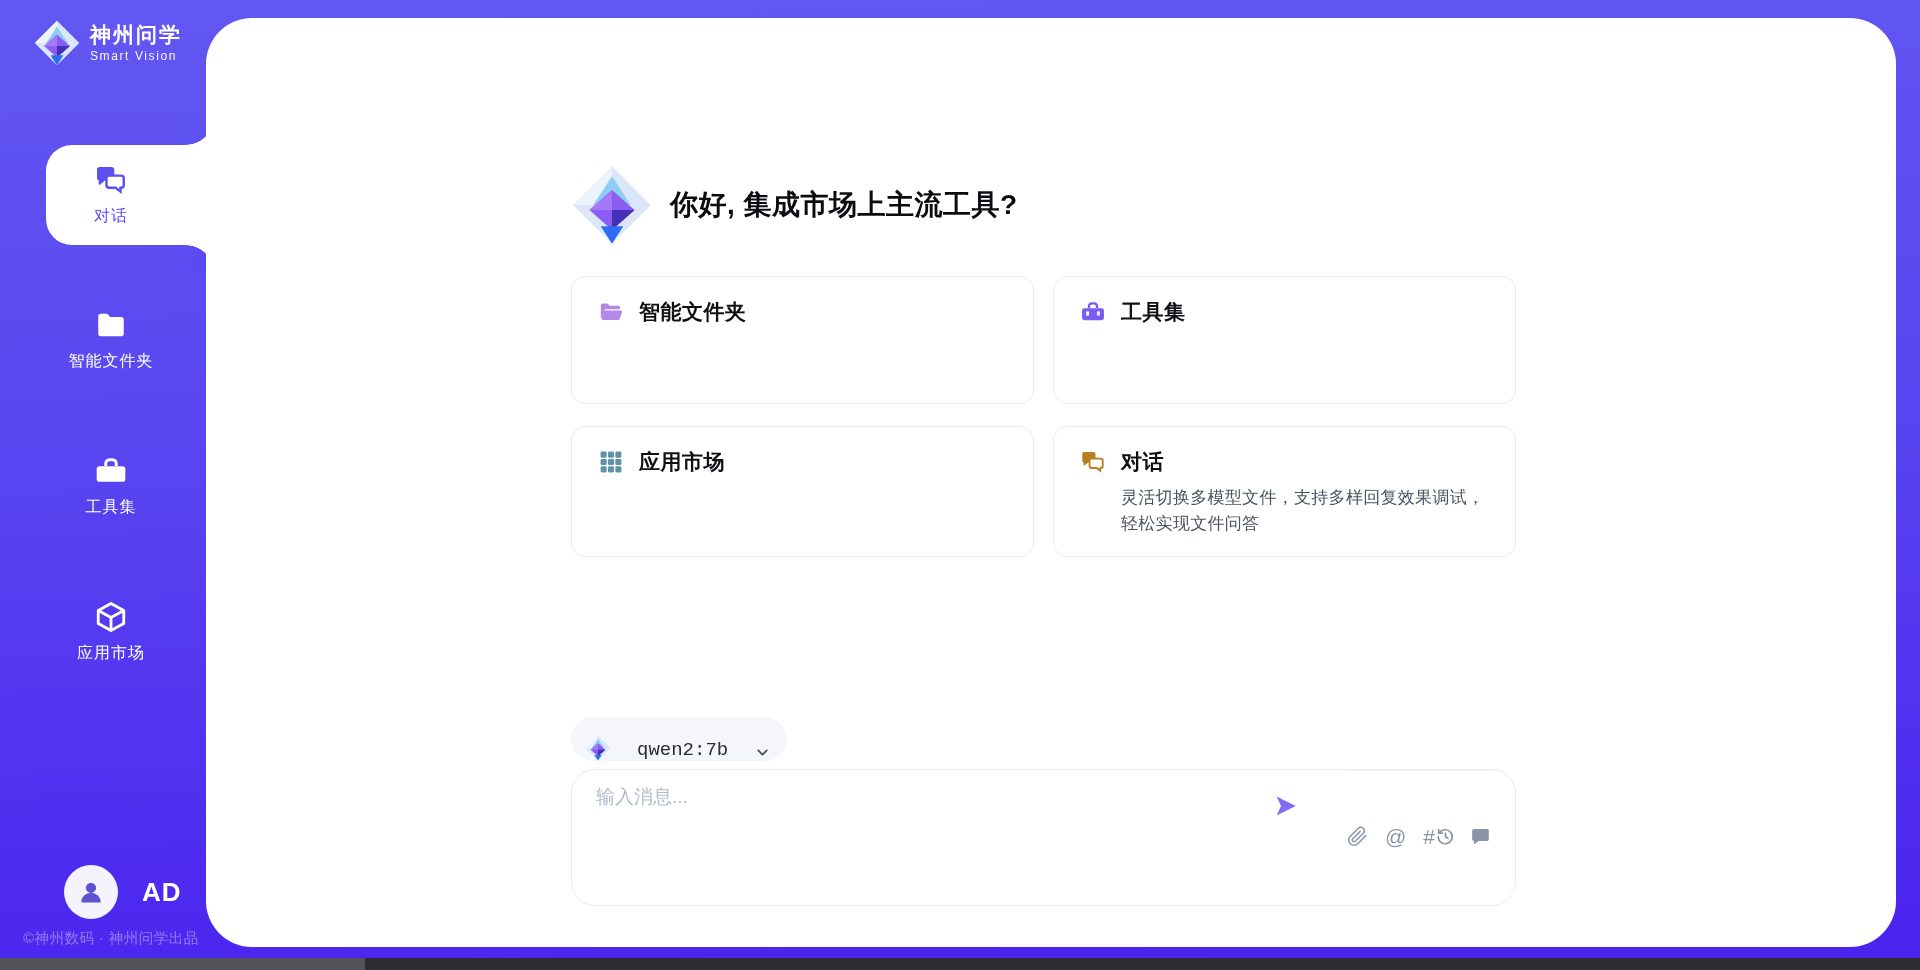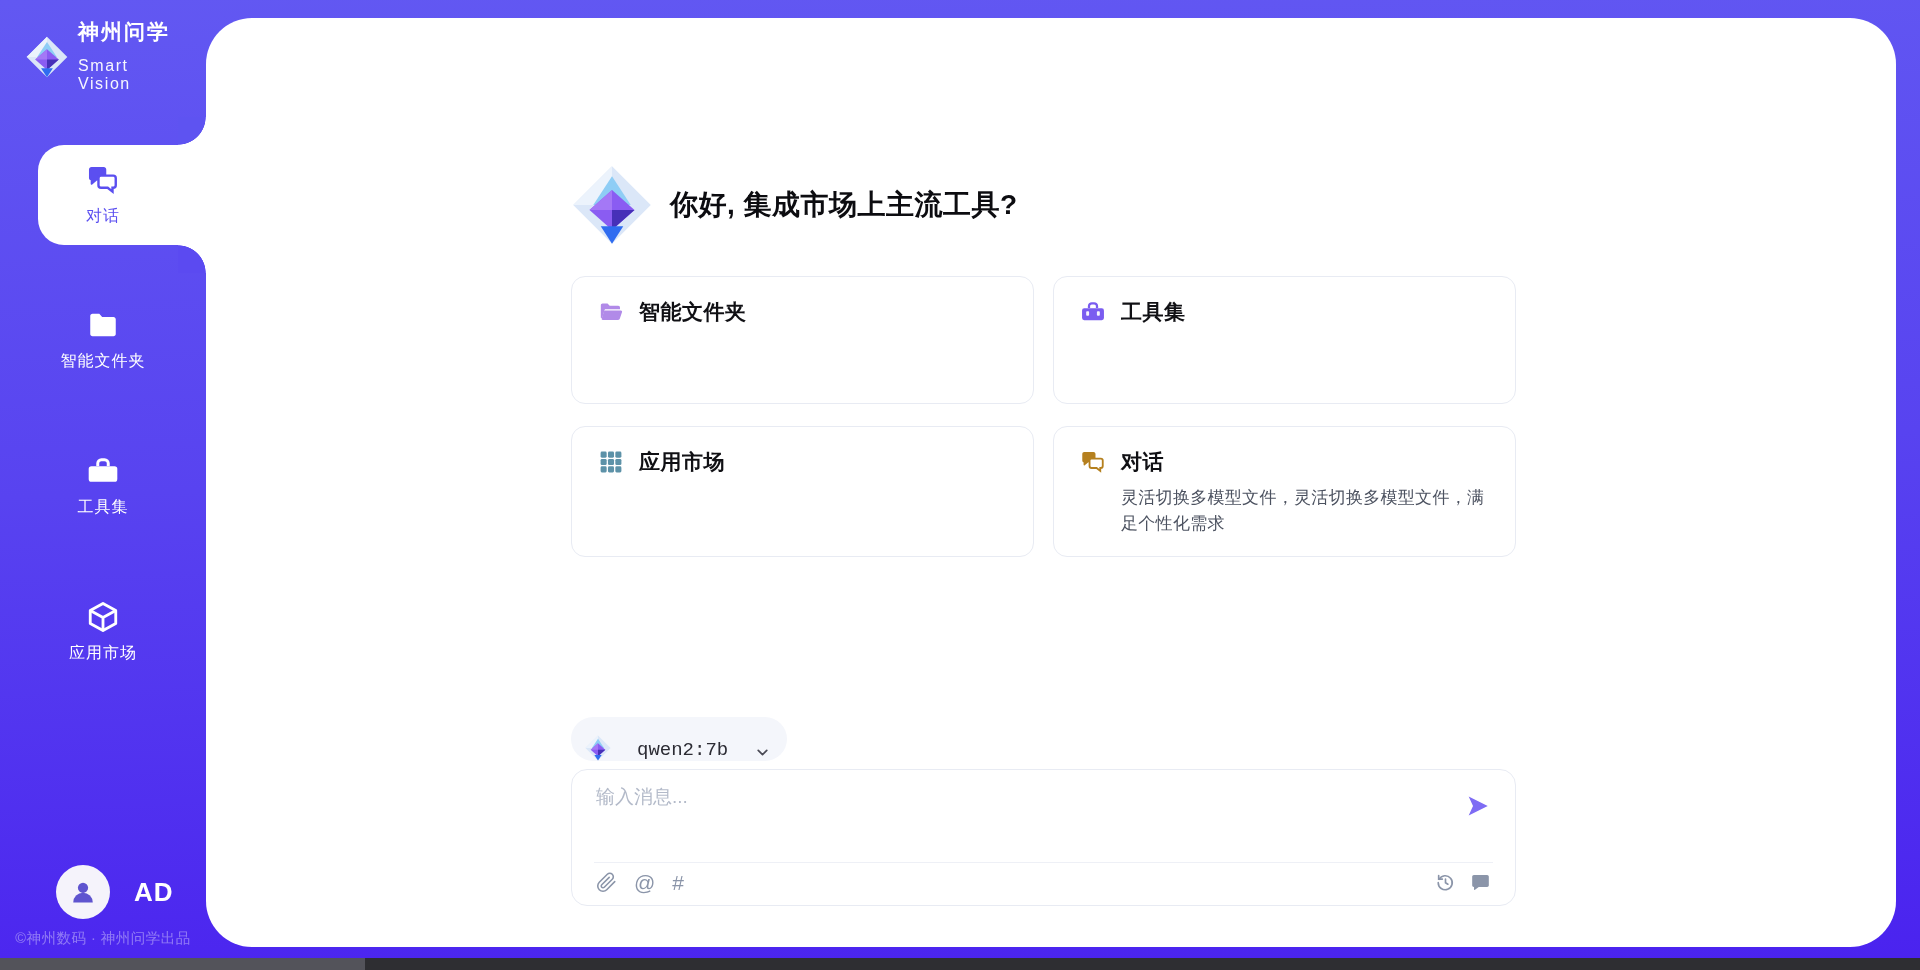--- a/index.html
+++ b/index.html
@@ -1,25 +1,25 @@
 <!DOCTYPE html>
 <html><head>
 <meta charset="utf-8">
 <style>
   html,body{margin:0;padding:0;background:#17171b;}
   body{font-family:"Liberation Sans","DejaVu Sans",sans-serif;}
   .screen{position:relative;width:1920px;height:970px;overflow:hidden;
           background:linear-gradient(178deg,#6258f2 0%,#5843f0 48%,#4a22ef 100%);}
 
   
-  .sidebar{position:absolute;left:0;top:0;width:178px;height:100%;}
+  .sidebar{position:absolute;left:8px;top:0;width:178px;height:100%;}
   .brand{position:absolute;left:26px;top:20px;display:flex;align-items:center;gap:10px;color:#fff;}
   .brand-logo{width:46px;height:46px;}
   .brand-name{font-size:21px;font-weight:700;letter-spacing:2px;line-height:1.1;}
-  .brand-sub{font-size:16px;letter-spacing:1.6px;margin-top:14px;opacity:.95;}
+  .brand-sub{font-size:12px;letter-spacing:1.6px;margin-top:3px;opacity:.95;}
 
   .nav-item{position:absolute;left:0;width:206px;height:100px;display:flex;flex-direction:column;
             align-items:center;justify-content:center;gap:9px;color:#fff;cursor:pointer;}
   .nav-item .ni-icon{width:34px;height:34px;position:relative;z-index:1;}
   .nav-label{font-size:16px;position:relative;z-index:1;letter-spacing:1px;}
   .nav-item.active{color:#5b4ff0;}
   .tab-bg{position:absolute;left:38px;top:0;right:0;bottom:0;background:#fff;border-radius:26px 0 0 26px;z-index:0;}
   .fillet{position:absolute;right:0;width:28px;height:28px;z-index:0;}
   .fillet.top{top:-28px;background:radial-gradient(circle 28px at 0 0,#5e53f1 0 27.4px,#fff 28px);}
   .fillet.bottom{bottom:-28px;background:radial-gradient(circle 28px at 0 100%,#5b4af1 0 27.4px,#fff 28px);}
@@ -48,21 +48,21 @@
   .card-desc{margin:9px 0 0 41px;font-size:17px;line-height:1.5;color:#4c5260;letter-spacing:.3px;}
   .ic-folder{color:#b18ae8}.ic-toolbox{color:#7a5cf0}.ic-grid{color:#5d92a8}.ic-chat-amber{color:#b5801f}
 
   .model-pill{position:absolute;left:365px;top:699px;height:44px;display:inline-flex;align-items:flex-end;
               gap:26px;padding:0 16px 0 14px;background:#f4f6fb;border-radius:22px;cursor:pointer;font-family:Liberation Mono, monospace;}
   .pill-logo{width:26px;height:26px;}
   .model-name{font-size:19px;color:#2c2c34;}
   .chev{width:17px;height:17px;color:#4a4a55;}
 
   .composer{position:absolute;left:365px;top:751px;width:945px;height:137px;box-sizing:border-box;
-            border:1.5px solid #e8ebf3;border-radius:16px;background:#fff;display:flex;flex-direction:column;}
+            border:1.5px solid #e8ebf3;border-radius:24px;background:#fff;display:flex;flex-direction:row;}
   .input-row{display:flex;align-items:flex-start;padding:14px 22px 0 24px;flex:1;}
   .msg-input{flex:1;border:0;outline:0;resize:none;font:19px "Liberation Sans","DejaVu Sans",sans-serif;
              color:#222;height:50px;background:transparent;padding:0;}
   .msg-input::placeholder{color:#b3bac9;}
   .send-btn{width:30px;height:30px;color:#7e6cf4;margin-top:8px;cursor:pointer;background:none;border:0;padding:0;}
   .send-btn svg{width:26px;height:26px;}
   .toolbar{display:flex;align-items:center;margin:0 22px;padding:9px 2px 12px;border-top:1px solid #eef0f6;}
   .tb-left{display:flex;align-items:center;gap:17px;color:#8b95a9;}
   .tb-right{margin-left:auto;display:flex;align-items:center;gap:14px;color:#8b95a9;}
   .tb-icon{width:21px;height:21px;cursor:pointer;display:block;}
@@ -246,21 +246,21 @@
         </div>
       </div>
 
       <div class="card">
         <div class="card-head">
           <svg class="card-icon ic-chat-amber">
               <use href="#sym-chat-duo"></use>
             </svg>
           <span class="card-title">对话</span>
         </div>
-        <p class="card-desc">灵活切换多模型文件，灵活切换多模型文件，满足个性化需求</p>
+        <p class="card-desc">灵活切换多模型文件，支持多样回复效果调试，轻松实现文件问答</p>
       </div>
 
     </div>
 
     <div class="model-pill">
       <svg class="pill-logo">
           <use href="#sym-diamond"></use>
         </svg>
       <span class="model-name">qwen2:7b</span>
       <svg class="chev">

